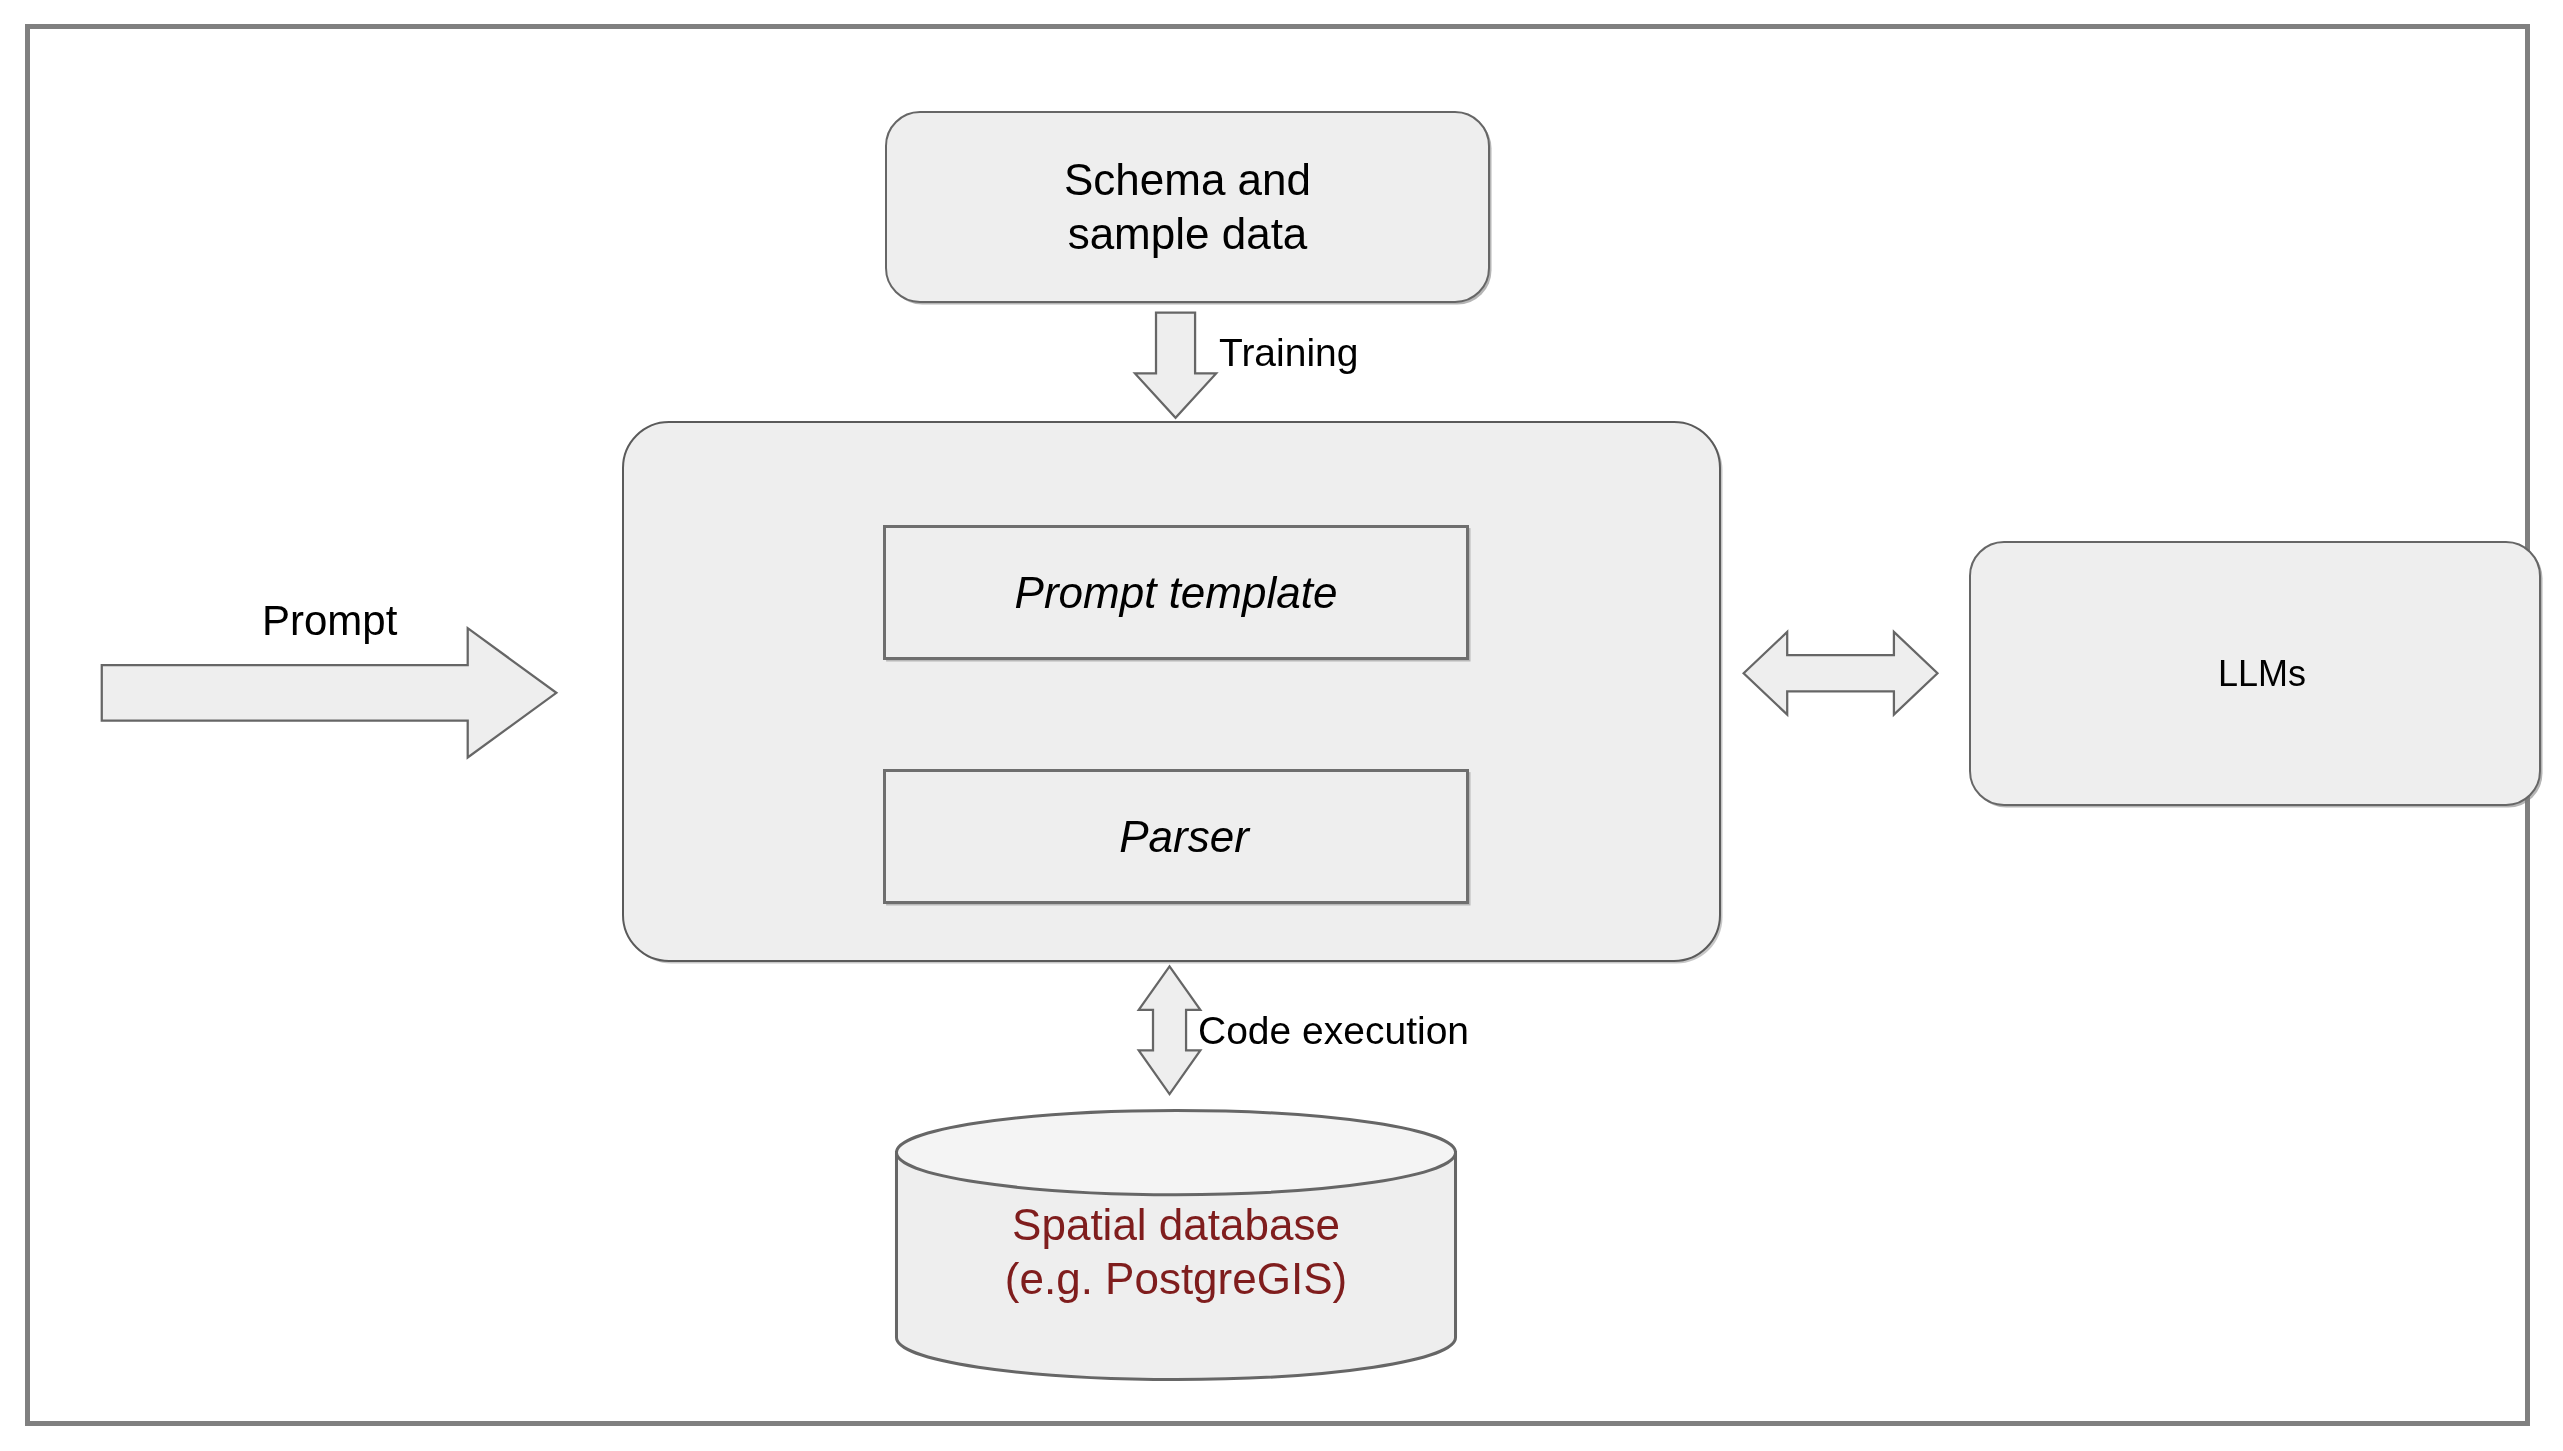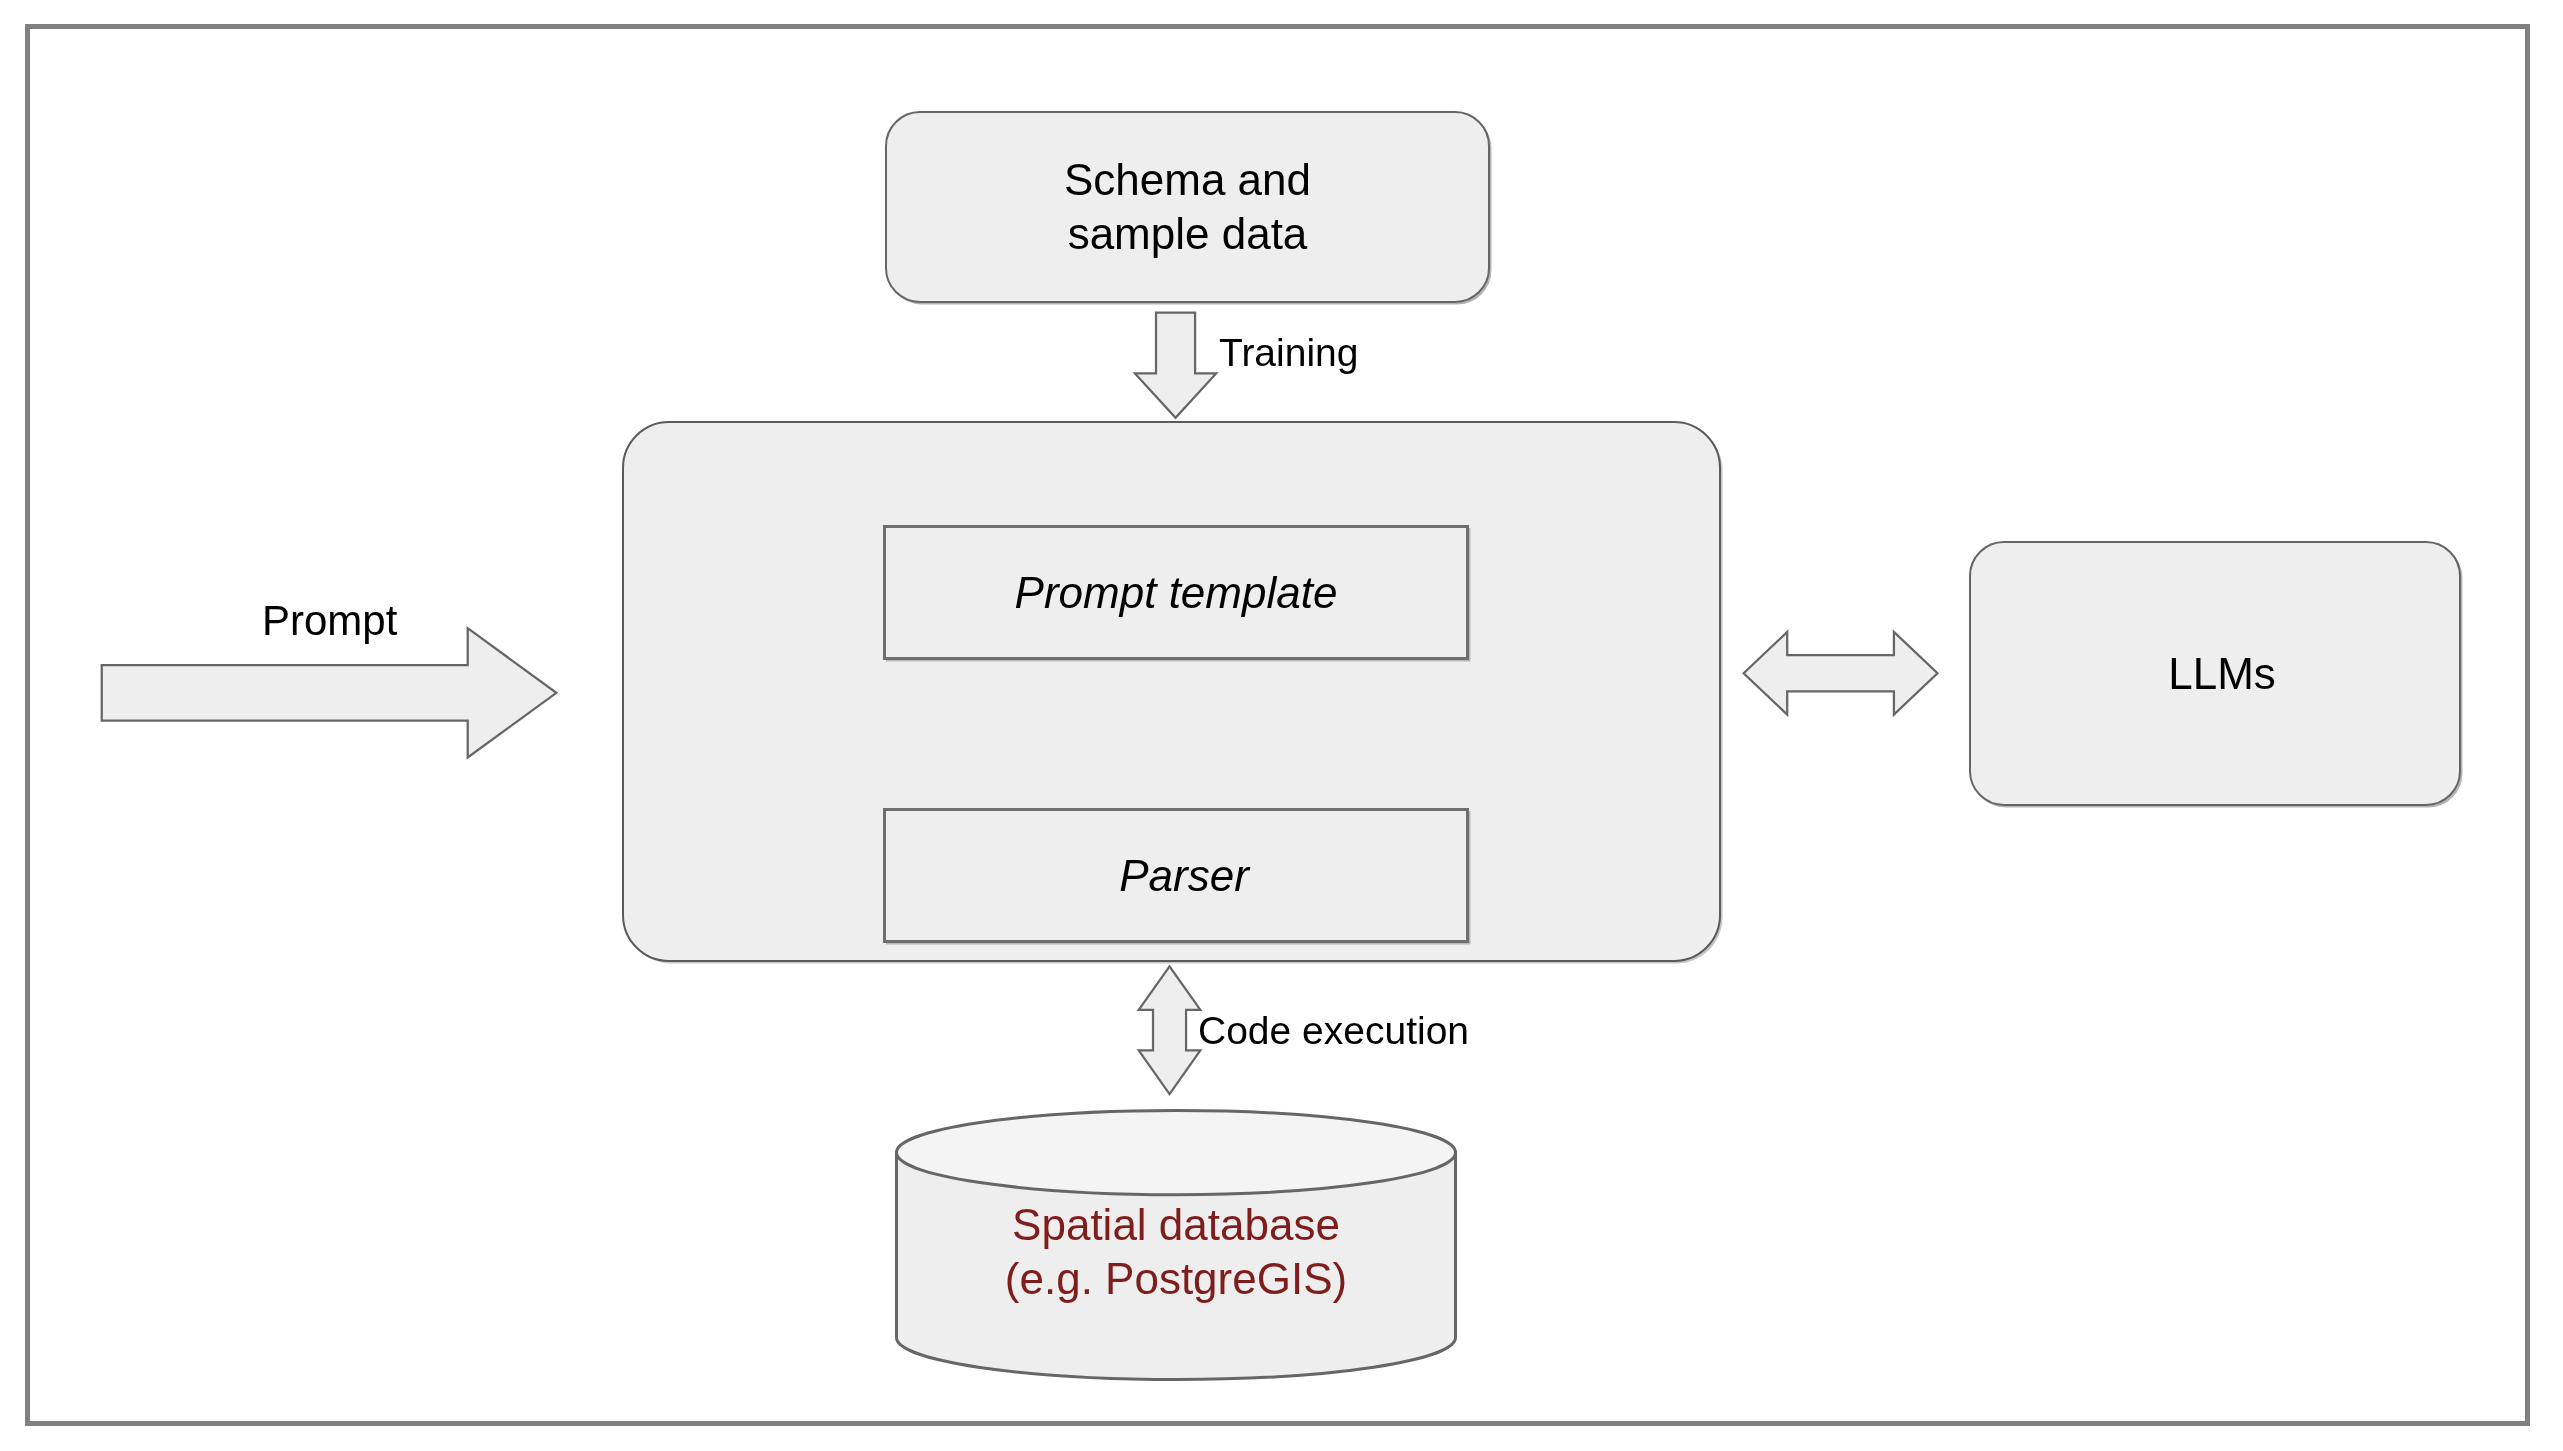--- a/index.html
+++ b/index.html
@@ -88,33 +88,33 @@
   #prompt-template-node {
     left: 883px;
     top: 525px;
     width: 586px;
     height: 135px;
     font-size: 44px;
   }
 
   #parser-node {
     left: 883px;
-    top: 808px;
+    top: 769px;
     width: 586px;
     height: 135px;
     font-size: 44px;
     padding-left: 16px;
   }
 
   #llms-node {
     left: 1969px;
     top: 541px;
-    width: 492px;
+    width: 572px;
     height: 265px;
-    font-size: 44px;
+    font-size: 36px;
     padding-left: 14px;
   }
 
   
   #database-node {
     position: absolute;
     left: 894px;
     top: 1109px;
     width: 564px;
     height: 272px;

